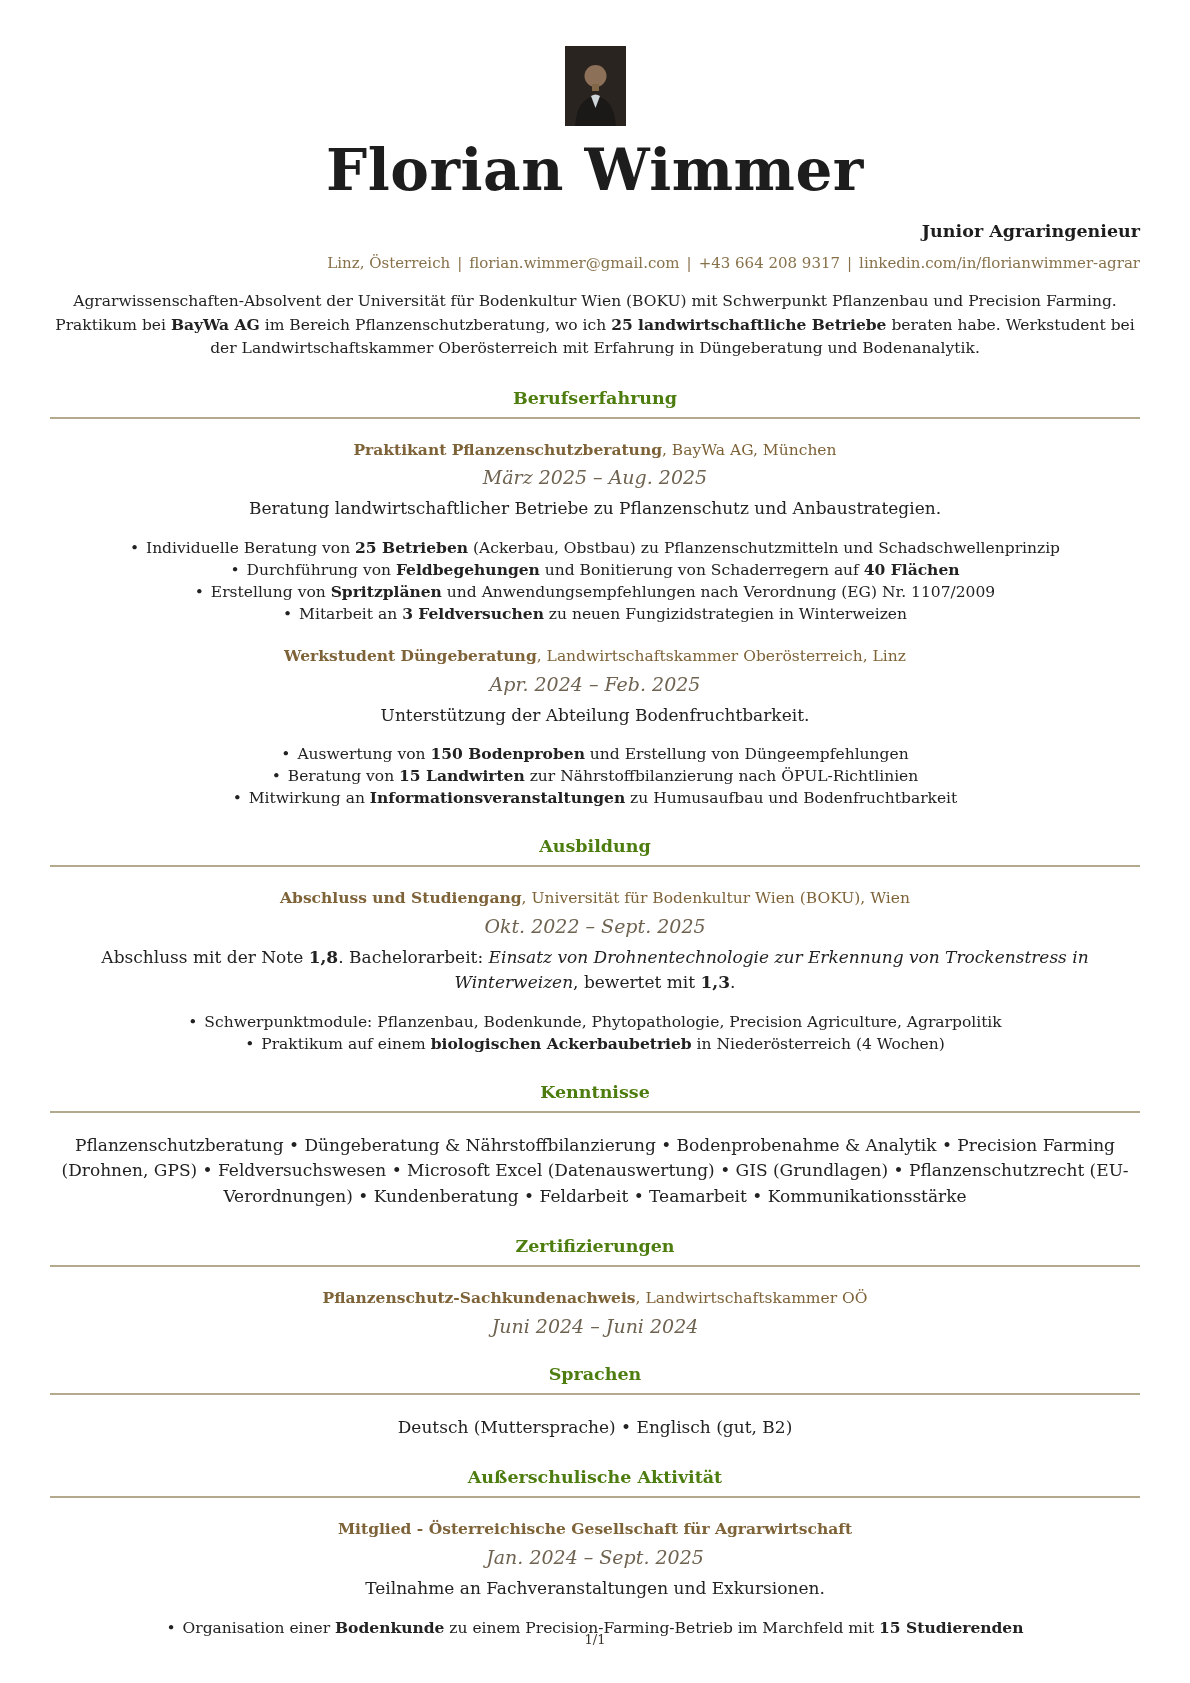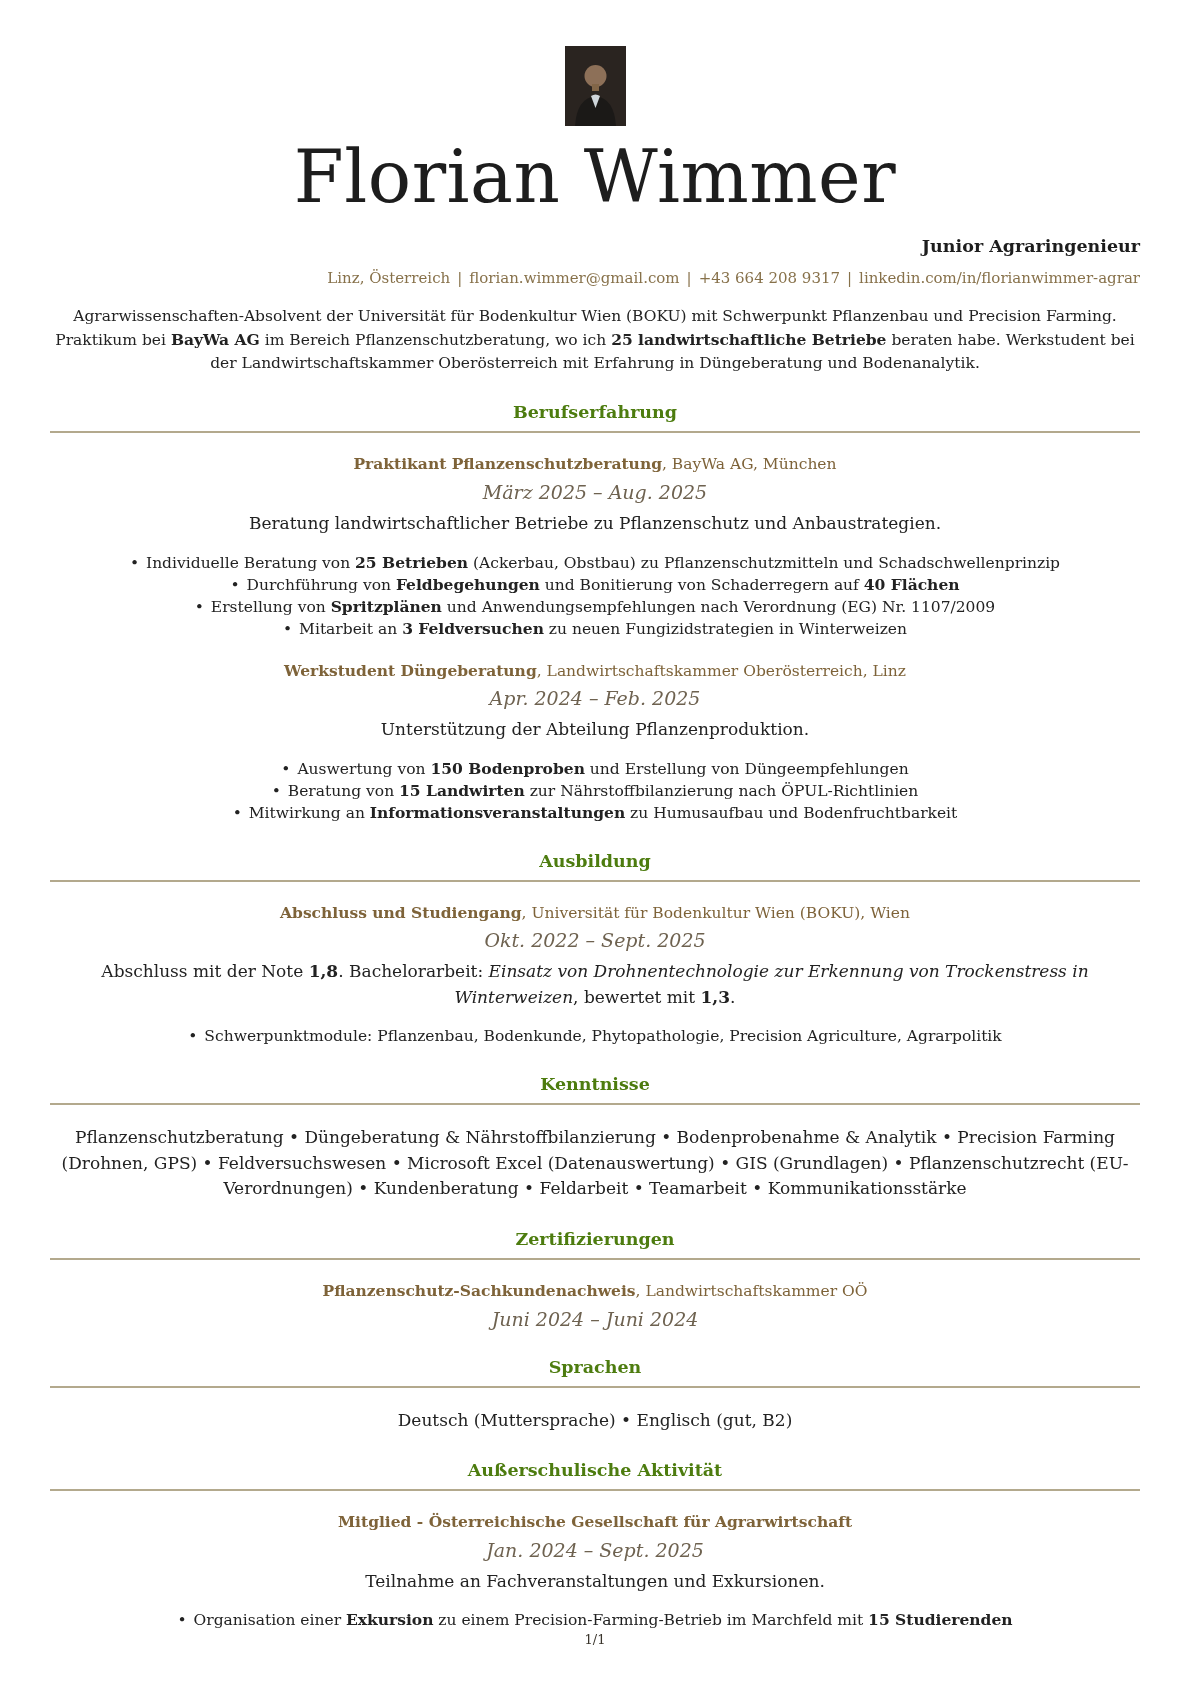--- a/index.html
+++ b/index.html
@@ -19,21 +19,21 @@
   }
   .page{
     position:relative;width:1190px;height:1683px;
     padding:40px 50px 0;text-align:center;overflow:hidden;
   }
   .photo{
     width:61px;height:80px;margin:6px auto 14px;display:block;
     background:#26211d;
   }
   .name{
-    font-size:72px;line-height:1.05;font-weight:normal;color:#1d1d1d;
+    font-size:58px;line-height:1.05;font-weight:bold;color:#1d1d1d;
     margin:10px 0 20px;letter-spacing:0.5px;
   }
   .job-title{font-size:17.5px;font-weight:bold;margin:0 0 13px;color:#1d1d1d;text-align:right;}
   .contact{font-size:15px;color:var(--muted-brown);margin:0 0 18px;text-align:right;}
   .contact .sep{padding:0 7px;}
   .summary{font-size:15.5px;line-height:1.5;margin:0 auto;max-width:1090px;}
   .section{margin-top:4px;}
   .section-heading{
     font-size:17.5px;font-weight:bold;color:#4d7c0f;
     margin:27px 0 9px;
@@ -87,37 +87,38 @@
           <div class="bullets">
             <div class="bullet"><span class="dot">• </span><span>Individuelle Beratung von </span><span class="b">25 Betrieben</span><span> (Ackerbau, Obstbau) zu Pflanzenschutzmitteln und Schadschwellenprinzip</span></div>
             <div class="bullet"><span class="dot">• </span><span>Durchführung von </span><span class="b">Feldbegehungen</span><span> und Bonitierung von Schaderregern auf </span><span class="b">40 Flächen</span></div>
             <div class="bullet"><span class="dot">• </span><span>Erstellung von </span><span class="b">Spritzplänen</span><span> und Anwendungsempfehlungen nach Verordnung (EG) Nr. 1107/2009</span></div>
             <div class="bullet"><span class="dot">• </span><span>Mitarbeit an </span><span class="b">3 Feldversuchen</span><span> zu neuen Fungizidstrategien in Winterweizen</span></div>
           </div>
         </div>
         <div class="entry">
           <div class="entry-title"><span class="b">Werkstudent Düngeberatung</span><span>, Landwirtschaftskammer Oberösterreich, Linz</span></div>
           <div class="entry-date">Apr. 2024 – Feb. 2025</div>
-          <div class="entry-desc"><span>Unterstützung der Abteilung Pflanzenproduktion.</span></div>
+          <div class="entry-desc"><span>Unterstützung der Abteilung Bodenfruchtbarkeit.</span></div>
           <div class="bullets">
             <div class="bullet"><span class="dot">• </span><span>Auswertung von </span><span class="b">150 Bodenproben</span><span> und Erstellung von Düngeempfehlungen</span></div>
             <div class="bullet"><span class="dot">• </span><span>Beratung von </span><span class="b">15 Landwirten</span><span> zur Nährstoffbilanzierung nach ÖPUL-Richtlinien</span></div>
             <div class="bullet"><span class="dot">• </span><span>Mitwirkung an </span><span class="b">Informationsveranstaltungen</span><span> zu Humusaufbau und Bodenfruchtbarkeit</span></div>
           </div>
         </div>
       </section>
       <section class="section">
         <h2 class="section-heading">Ausbildung</h2>
         <div class="rule"></div>
         <div class="entry">
           <div class="entry-title"><span class="b">Abschluss und Studiengang</span><span>, Universität für Bodenkultur Wien (BOKU), Wien</span></div>
           <div class="entry-date">Okt. 2022 – Sept. 2025</div>
           <div class="entry-desc"><span>Abschluss mit der Note </span><span class="b">1,8</span><span>. Bachelorarbeit: </span><span class="i">Einsatz von Drohnentechnologie zur Erkennung von Trockenstress in Winterweizen</span><span>, bewertet mit </span><span class="b">1,3</span><span>.</span></div>
           <div class="bullets">
             <div class="bullet"><span class="dot">• </span><span>Schwerpunktmodule: Pflanzenbau, Bodenkunde, Phytopathologie, Precision Agriculture, Agrarpolitik</span></div>
+            <div class="bullet"><span class="dot">• </span><span>Praktikum auf einem </span><span class="b">biologischen Ackerbaubetrieb</span><span> in Niederösterreich (4 Wochen)</span></div>
           </div>
         </div>
       </section>
       <section class="section">
         <h2 class="section-heading">Kenntnisse</h2>
         <div class="rule"></div>
         <div class="entry">
           <div class="entry-desc"><span>Pflanzenschutzberatung • Düngeberatung &amp; Nährstoffbilanzierung • Bodenprobenahme &amp; Analytik • Precision Farming (Drohnen, GPS) • Feldversuchswesen • Microsoft Excel (Datenauswertung) • GIS (Grundlagen) • Pflanzenschutzrecht (EU-Verordnungen) • Kundenberatung • Feldarbeit • Teamarbeit • Kommunikationsstärke</span></div>
         </div>
       </section>
@@ -137,21 +138,21 @@
         </div>
       </section>
       <section class="section">
         <h2 class="section-heading">Außerschulische Aktivität</h2>
         <div class="rule"></div>
         <div class="entry">
           <div class="entry-title"><span class="b">Mitglied - Österreichische Gesellschaft für Agrarwirtschaft</span></div>
           <div class="entry-date">Jan. 2024 – Sept. 2025</div>
           <div class="entry-desc"><span>Teilnahme an Fachveranstaltungen und Exkursionen.</span></div>
           <div class="bullets">
-            <div class="bullet"><span class="dot">• </span><span>Organisation einer </span><span class="b">Exkursion</span><span> zu einem Precision-Farming-Betrieb im Marchfeld mit </span><span class="b">15 Studierenden</span></div>
+            <div class="bullet"><span class="dot">• </span><span>Organisation einer </span><span class="b">Bodenkunde</span><span> zu einem Precision-Farming-Betrieb im Marchfeld mit </span><span class="b">15 Studierenden</span></div>
           </div>
         </div>
       </section>
     </div>
 
   <div class="footer">1/1</div>
 
 </div>
 
 </body></html>

